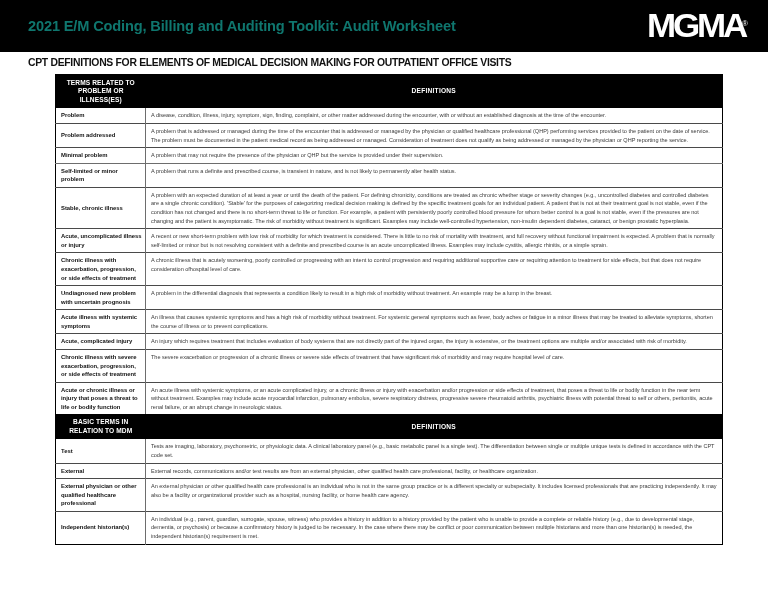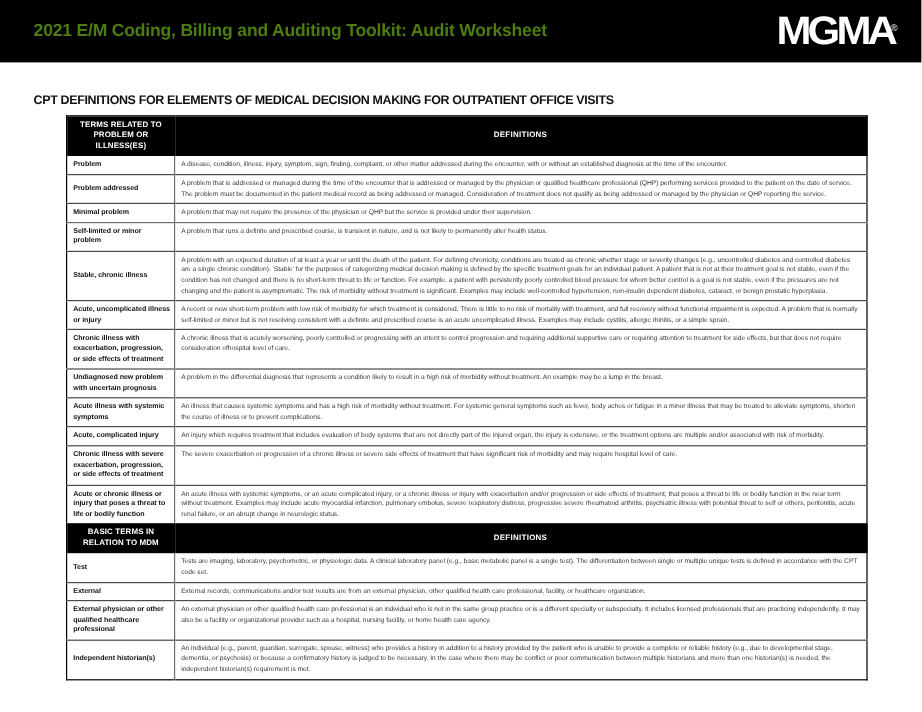--- a/index.html
+++ b/index.html
@@ -25,21 +25,21 @@
     position: relative;
     width: 768px;
     height: 52px;
     background: #000000;
     display: flex;
     align-items: center;
     justify-content: space-between;
     padding: 0 14px 0 28px;
   }
   .banner-title {
-    color: #4d7c0f;
+    color: #0f766e;
     font-size: 14.6px;
     font-weight: bold;
     letter-spacing: -0.15px;
     line-height: 1;
     white-space: nowrap;
   }
   .logo {
     display: flex;
     align-items: center;
     line-height: 1;
@@ -57,21 +57,21 @@
   }
   .logo-reg {
     color: #ffffff;
     font-size: 8px;
     margin-left: 3px;
     margin-bottom: 2px;
   }
 
   
   .section-heading {
-    margin: 27px 0 6px 28px;
+    margin: 5px 0 6px 28px;
     font-size: 10.4px;
     font-weight: bold;
     color: #111111;
     letter-spacing: -0.3px;
     white-space: nowrap;
   }
 
   
   .table-wrap {
     margin-left: 55px;

